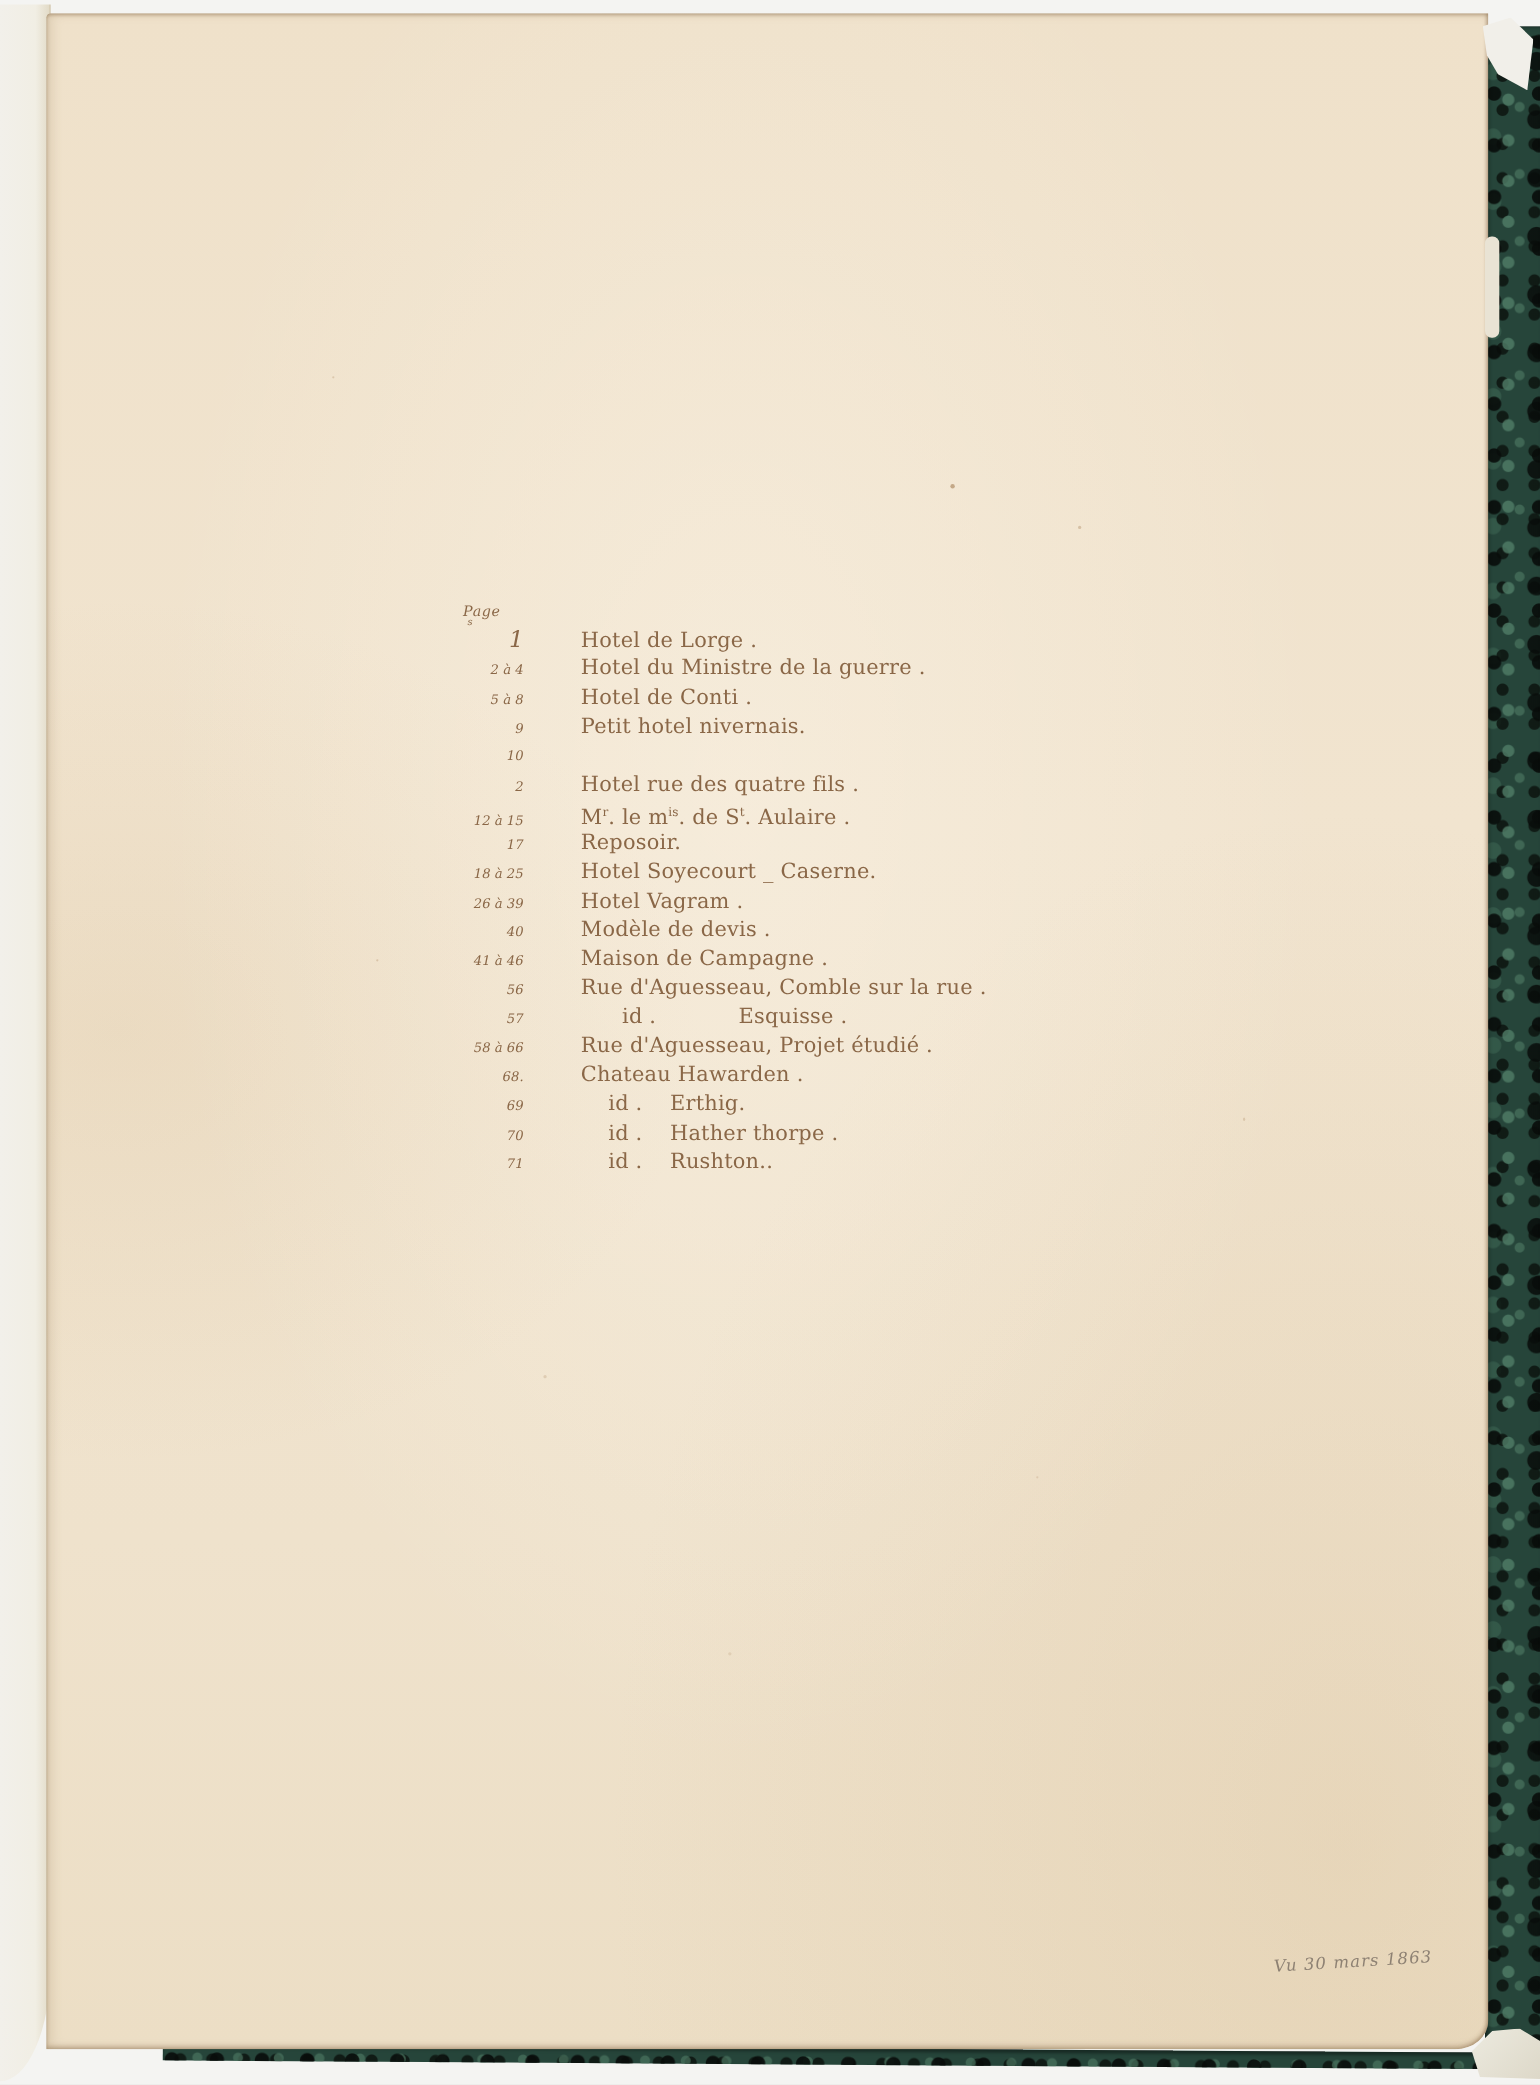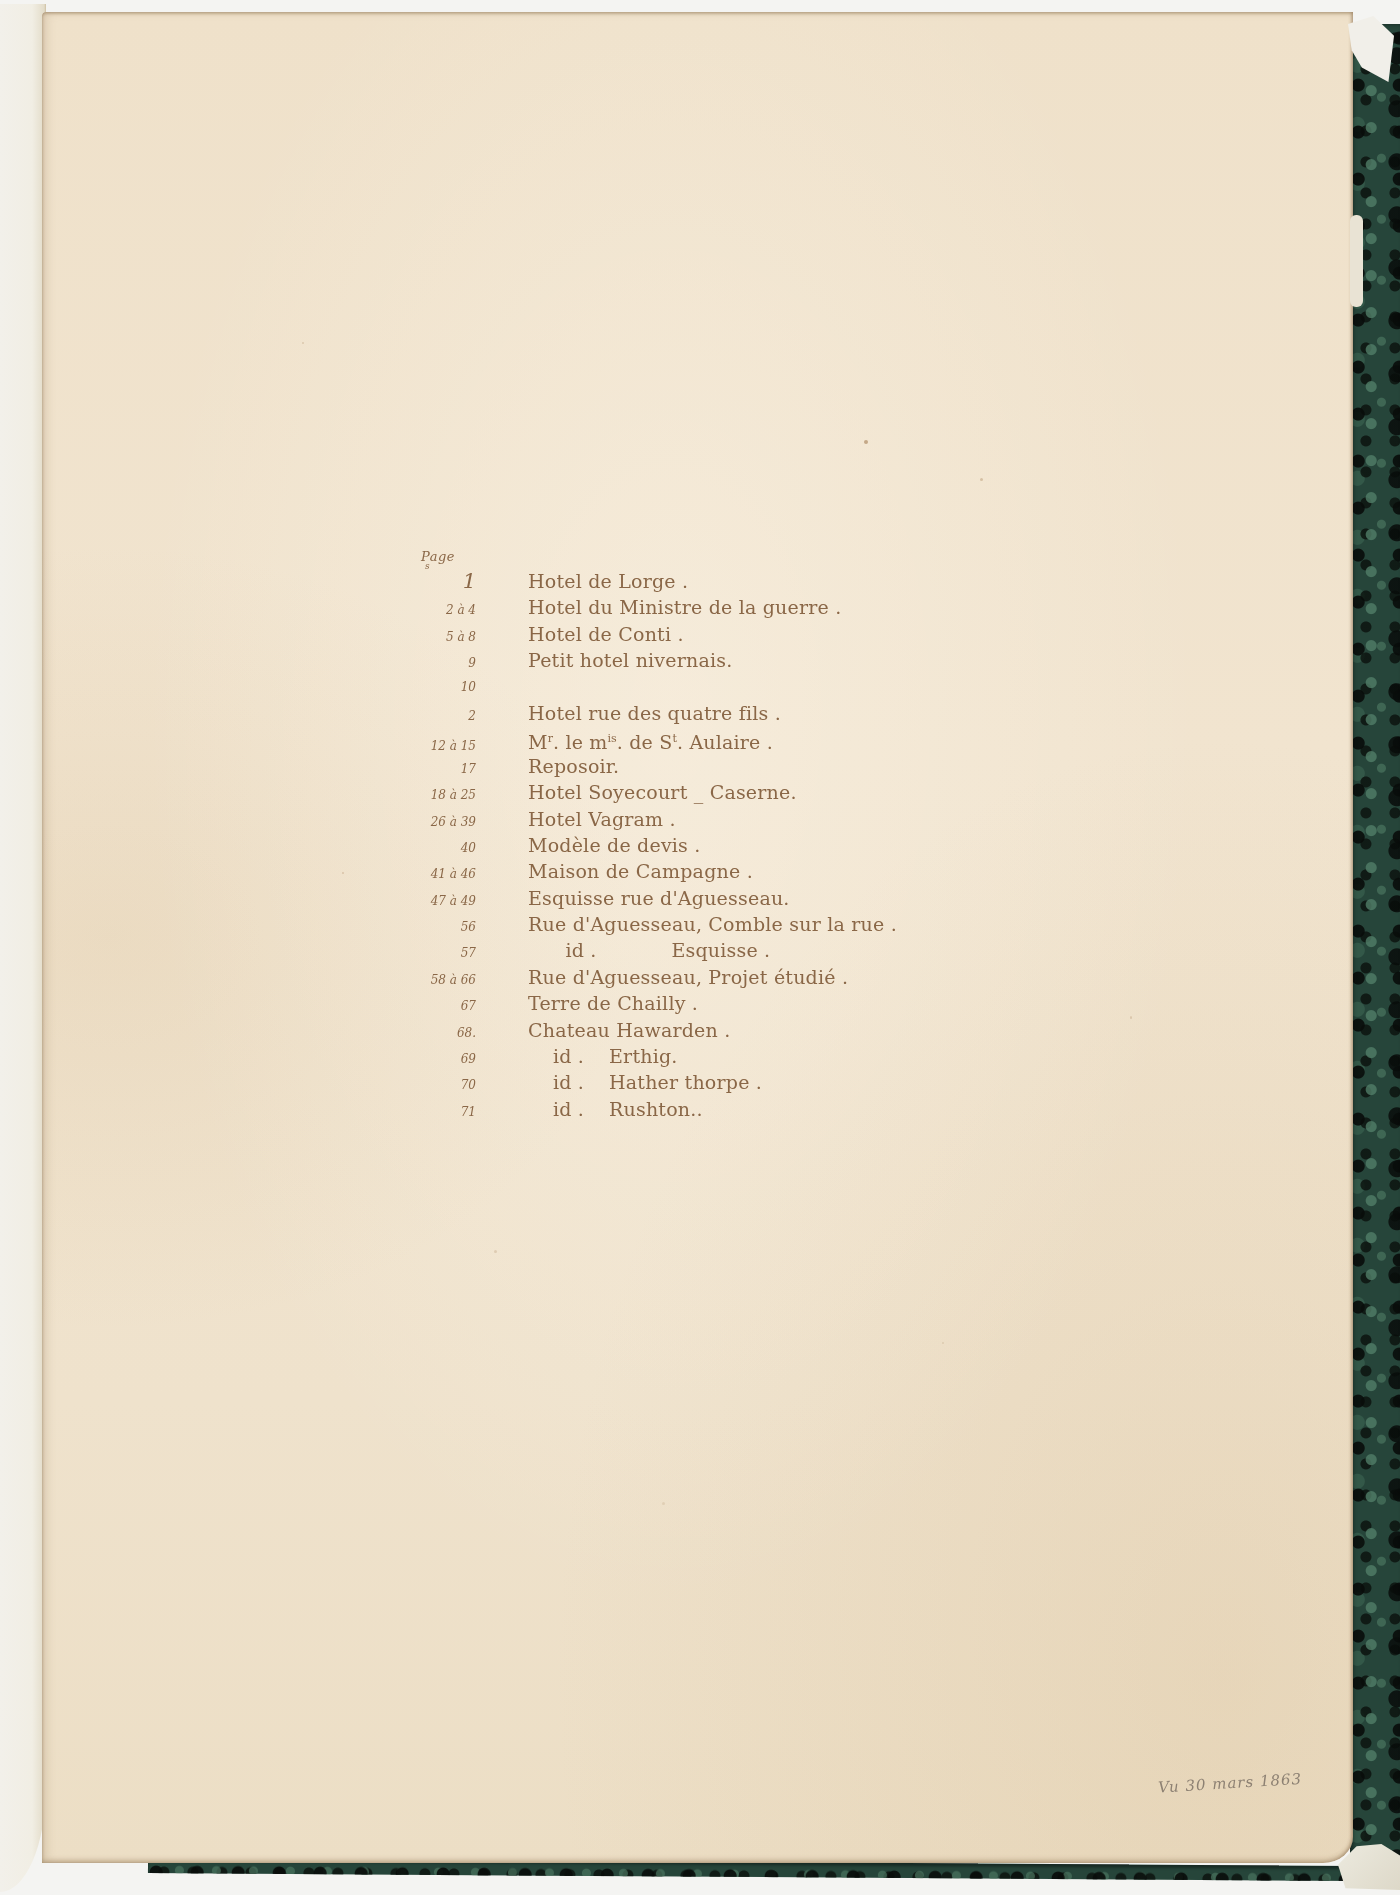--- a/index.html
+++ b/index.html
@@ -181,40 +181,32 @@
       </div>
       <div class="row">
         <span class="pages">40</span>
         <span class="title">Modèle de devis .</span>
       </div>
       <div class="row">
         <span class="pages">41 à 46</span>
         <span class="title">Maison de Campagne .</span>
       </div>
       <div class="row">
-        <span class="pages">47 à 49</span>
-        <span class="title">Esquisse rue d'Aguesseau.</span>
-      </div>
-      <div class="row">
         <span class="pages">56</span>
         <span class="title">Rue d'Aguesseau, Comble sur la rue .</span>
       </div>
       <div class="row">
         <span class="pages">57</span>
         <span class="title">      id .            Esquisse .</span>
       </div>
       <div class="row">
         <span class="pages">58 à 66</span>
         <span class="title">Rue d'Aguesseau, Projet étudié .</span>
       </div>
       <div class="row">
-        <span class="pages">67</span>
-        <span class="title">Terre de Chailly .</span>
-      </div>
-      <div class="row">
         <span class="pages">68.</span>
         <span class="title">Chateau Hawarden .</span>
       </div>
       <div class="row">
         <span class="pages">69</span>
         <span class="title">    id .    Erthig.</span>
       </div>
       <div class="row">
         <span class="pages">70</span>
         <span class="title">    id .    Hather thorpe .</span>

